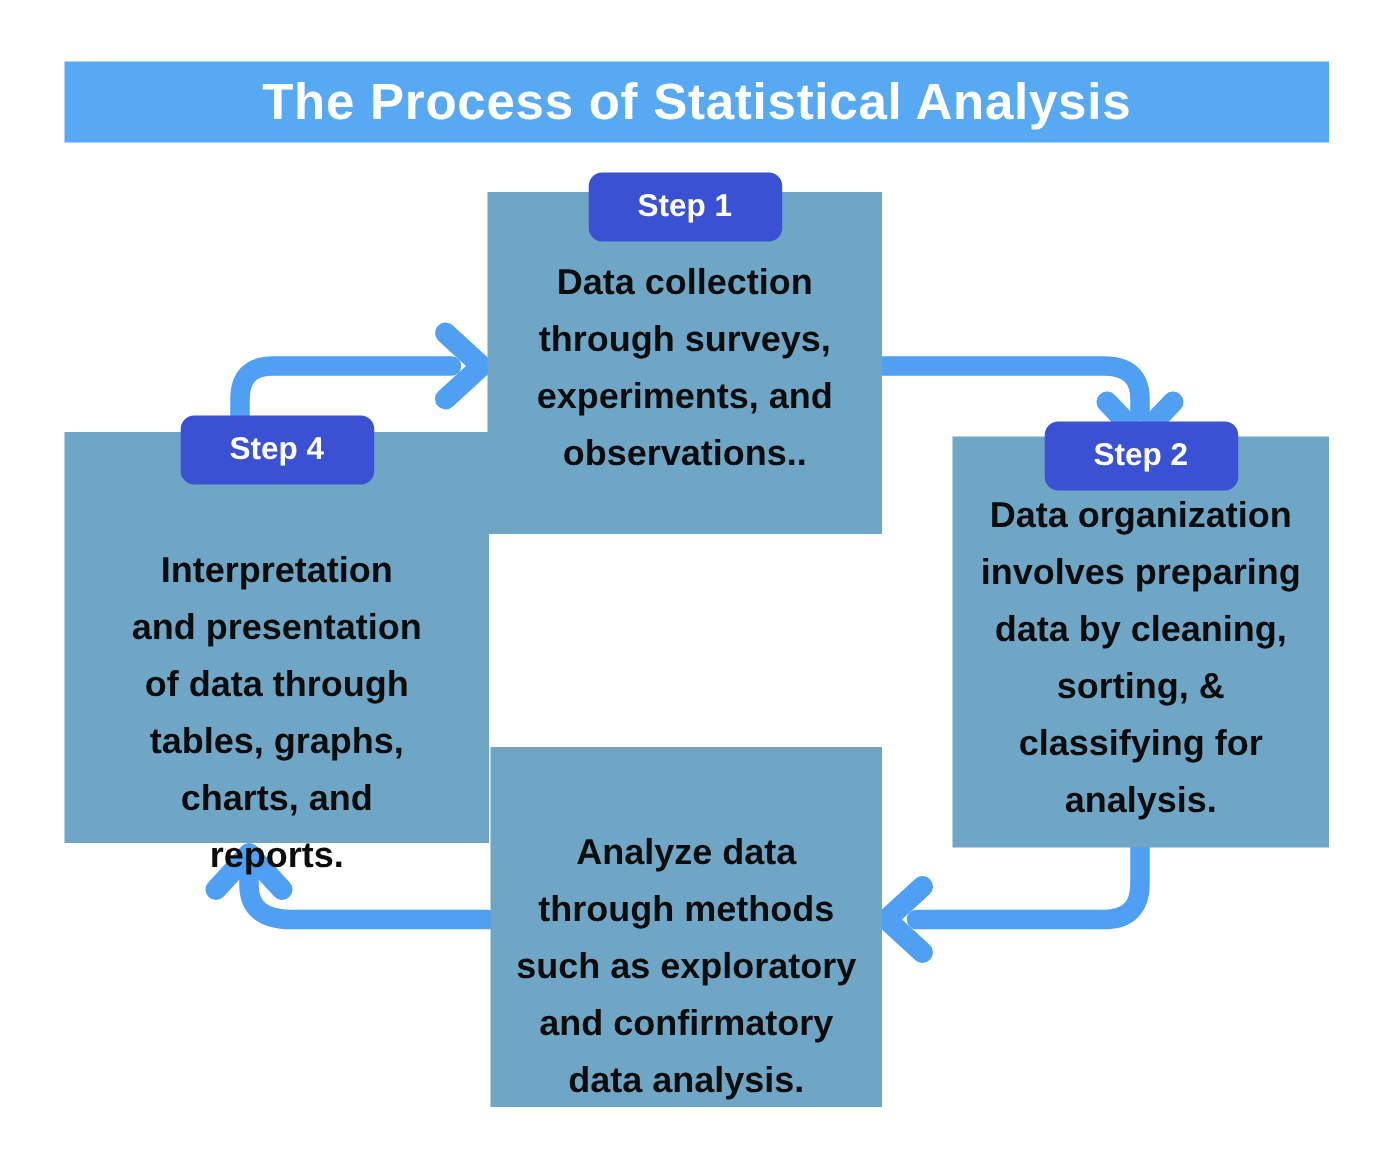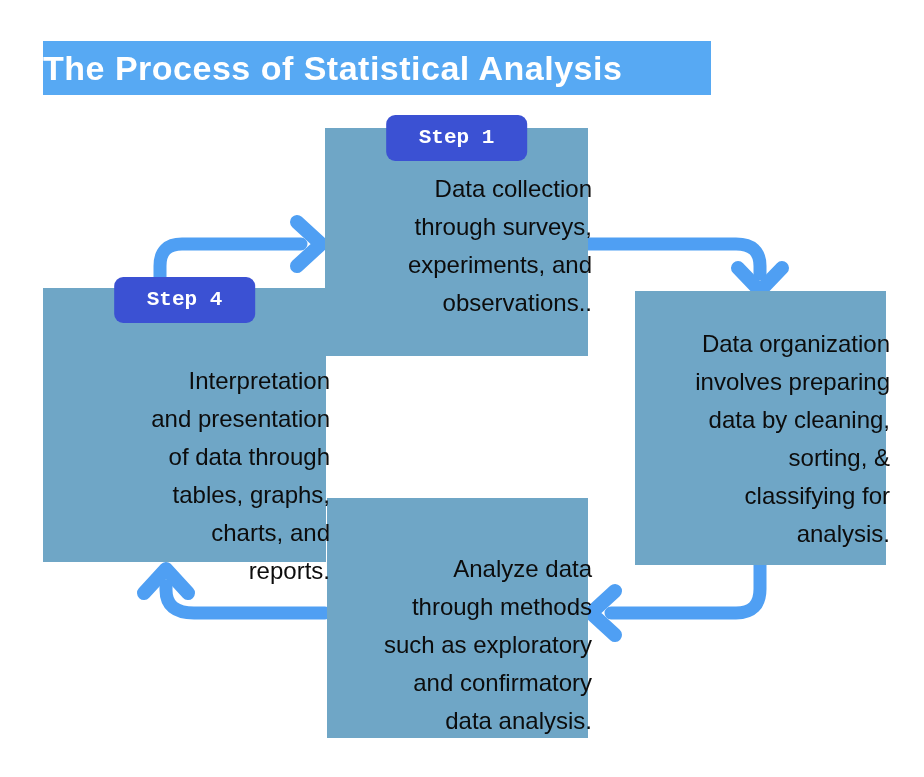--- a/index.html
+++ b/index.html
@@ -17,23 +17,23 @@
     position: relative;
     width: 924px;
     height: 777px;
     background: var(--background);
     font-family: "Liberation Sans", sans-serif;
     overflow: hidden;
   }
   .banner {
     position: absolute;
     left: 43px; top: 41px;
-    width: 668px; height: 54px;
+    width: 843px; height: 54px;
     background: var(--banner);
-    display: flex; align-items: center; 
+    display: flex; align-items: center; justify-content: center;
   }
   .banner .title {
     font-size: 34px;
     font-weight: bold;
     color: var(--title_text);
     letter-spacing: 0.5px;
     margin: 0;
   }
   .arrows {
     position: absolute;
@@ -60,28 +60,27 @@
     transform: translateX(-50%);
     background: var(--badge);
     color: #ffffff;
     font-weight: bold;
     font-size: 21px;
     line-height: 1;
     padding: 12px 33px 13px;
     border-radius: 9px;
     white-space: nowrap;
     z-index: 2;
-    font-family: Liberation Mono, monospace;
   }
   .steptext {
     position: absolute;
     left: -4px; right: -4px;
     margin: 0;
-    text-align: right;
-    font-weight: normal;
+    text-align: center;
+    font-weight: bold;
     font-size: 24px;
     line-height: 38px;
     color: var(--text);
     white-space: pre-line;
   }
   #step1 { left: 325px; top: 128px; width: 263px; height: 228px; }
   #step1 .badge { top: -13px; }
   #step1 .steptext { top: 42px; }
   #step2 { left: 635px; top: 291px; width: 251px; height: 274px; }
   #step2 .badge { top: -10px; }
@@ -123,20 +122,21 @@
 
   <section class="step" id="step1">
     <div class="badge">Step 1</div>
     <p class="steptext">Data collection
 through surveys,
 experiments, and
 observations..</p>
   </section>
 
   <section class="step" id="step2">
+    <div class="badge">Step 2</div>
     <p class="steptext">Data organization
 involves preparing
 data by cleaning,
 sorting, &amp;
 classifying for
 analysis.</p>
   </section>
 
   <section class="step" id="step3">
     <p class="steptext">Analyze data

